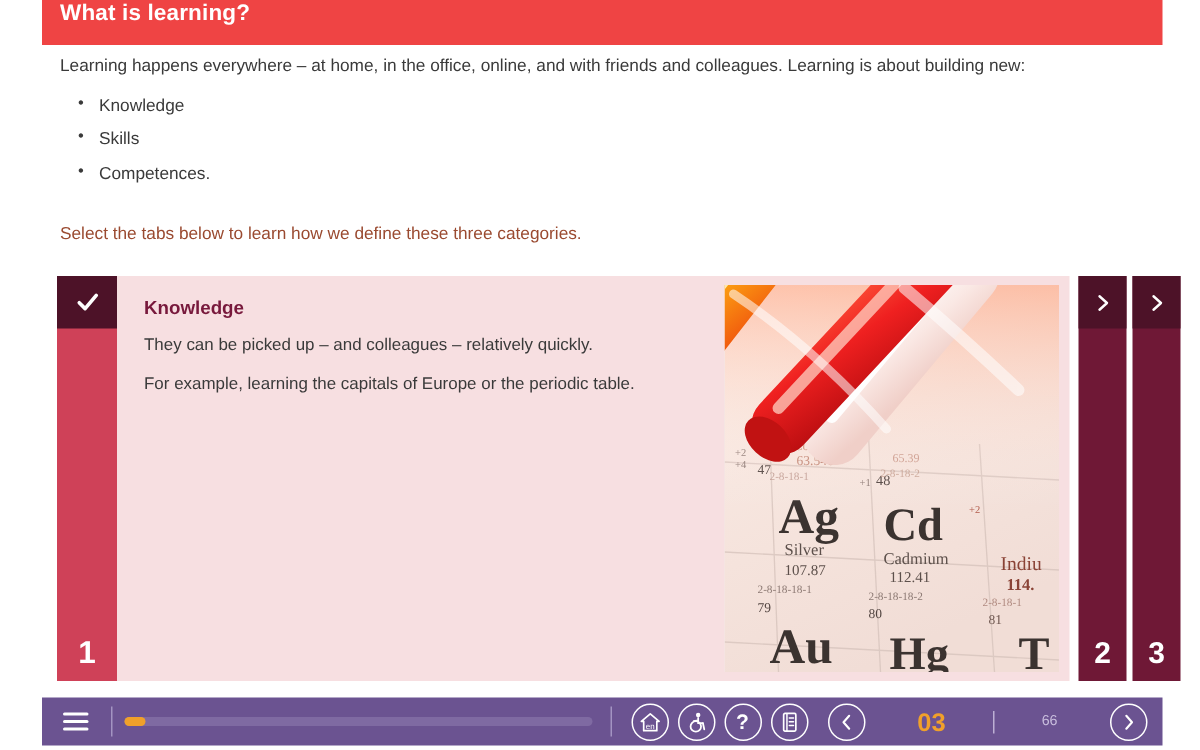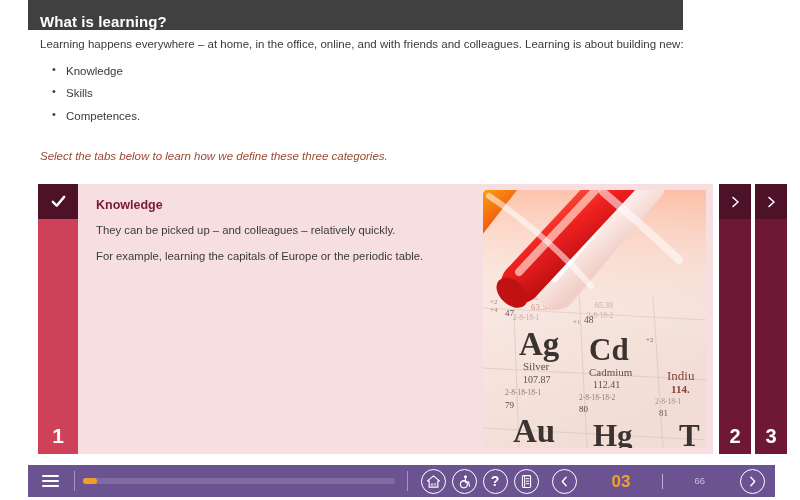--- a/index.html
+++ b/index.html
@@ -12,23 +12,23 @@
   .page {
     position: relative;
     width: 800px; height: 500px;
     background: #ffffff;
   }
 
   
   .header-bar {
     position: absolute;
     left: 28px; top: 0px;
-    width: 655px; height: 30px;
-    background: #404040;
-    display: flex; align-items: flex-end;
+    width: 747px; height: 30px;
+    background: #ef4444;
+    display: flex; align-items: flex-start;
   }
   .header-title {
     color: #ffffff;
     font-size: 15px;
     font-weight: bold;
     padding-left: 12px;
     letter-spacing: 0.1px;
     white-space: nowrap;
   }
 
@@ -64,21 +64,20 @@
   ul.bullets li::before {
     content: "\2022";
     position: absolute;
     left: 0; top: 3px;
     color: #3a3a3a;
     font-size: 11px;
   }
   p.hint {
     color: #9a4a30;
     font-size: 11.5px;
-    font-style: italic;
     margin-top: 23px;
   }
 
   
   .tabzone {
     position: absolute;
     left: 38px; top: 184px;
     width: 737px; height: 270px;
   }
 

